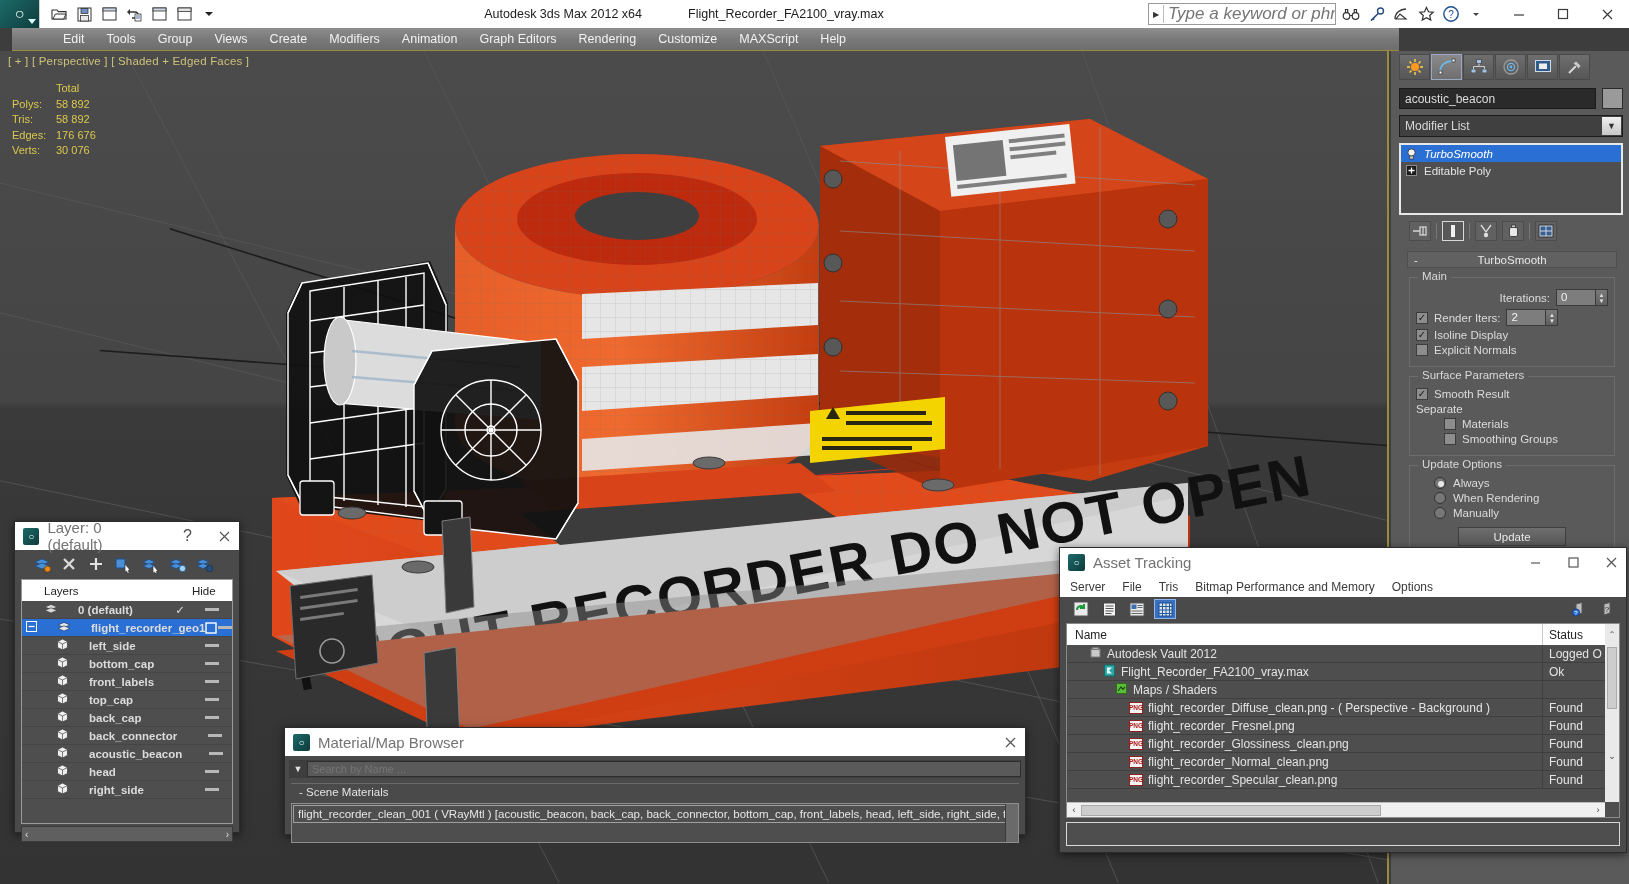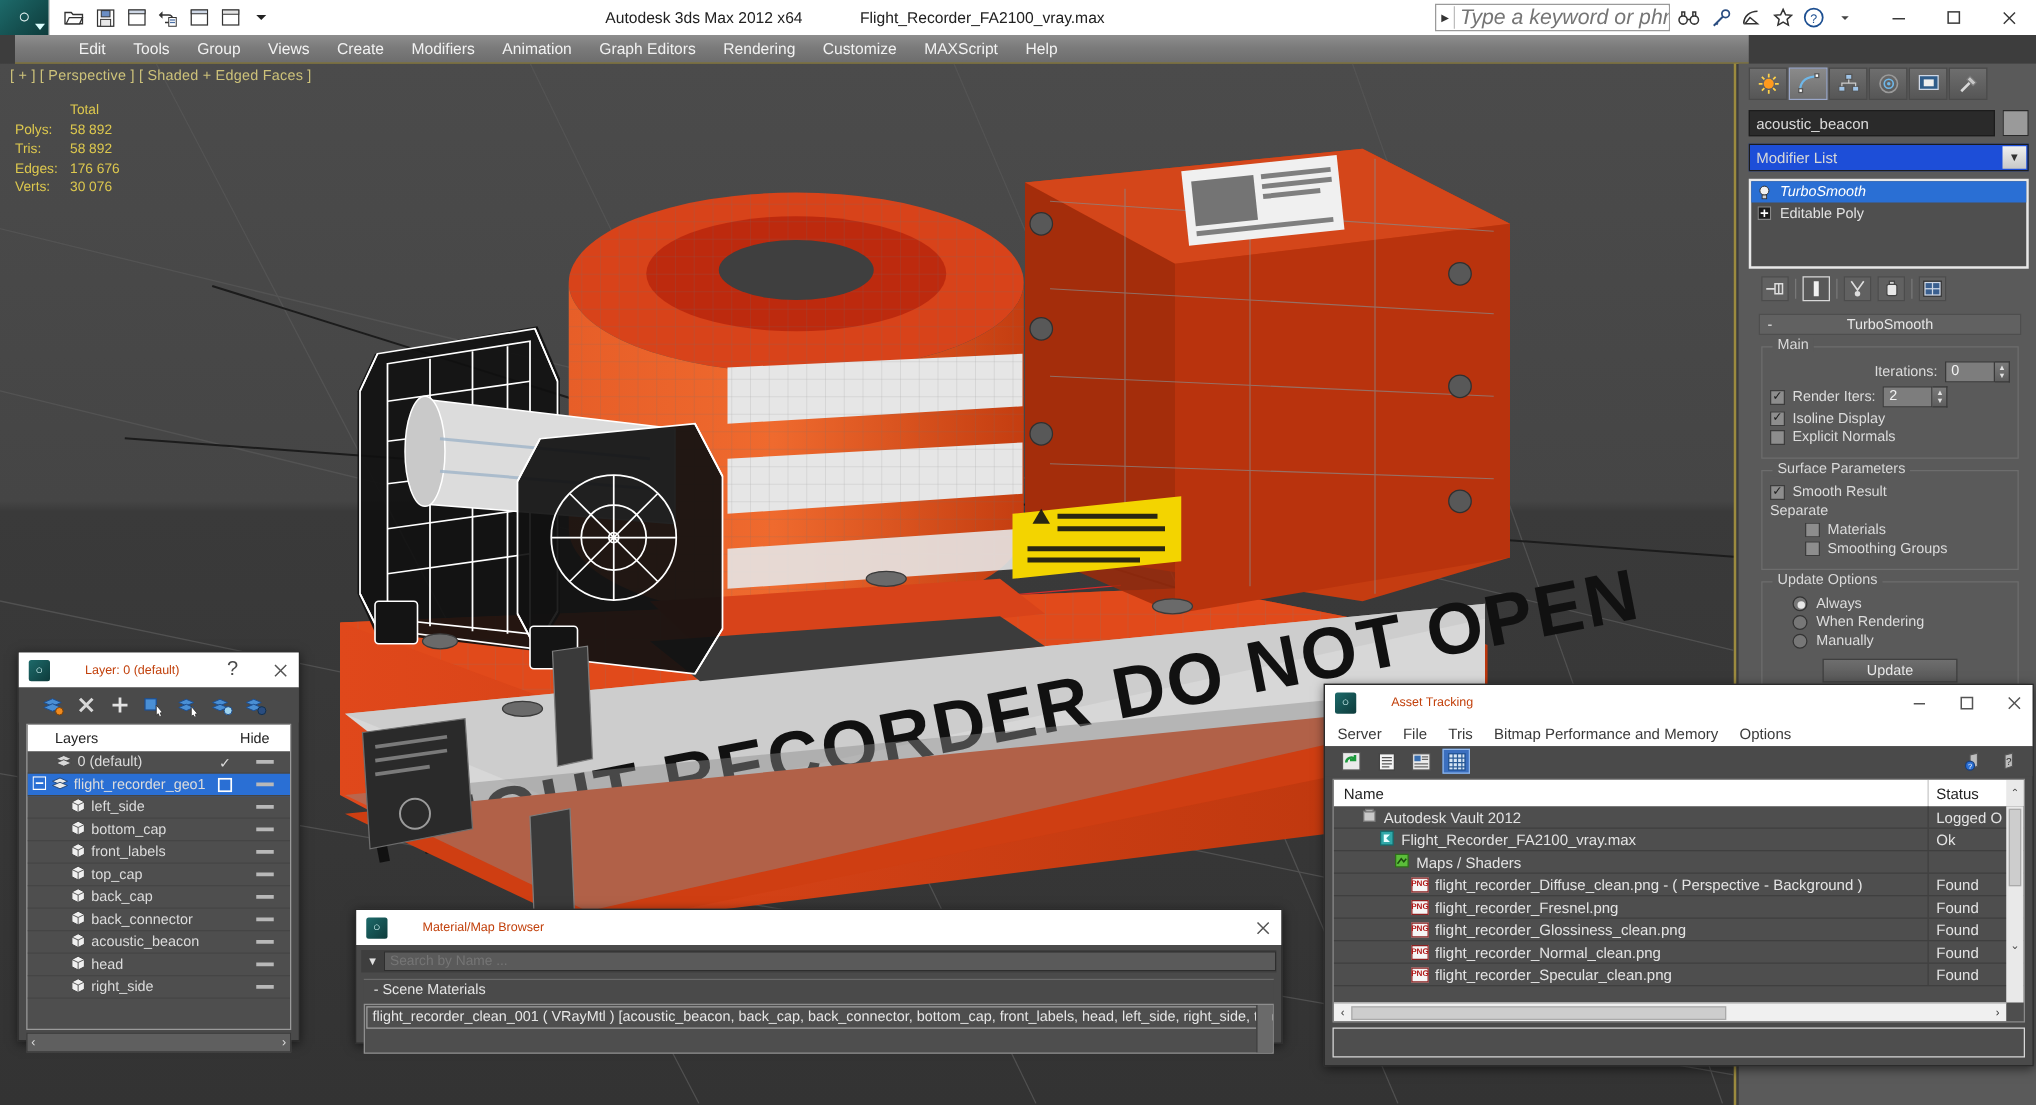--- a/index.html
+++ b/index.html
@@ -64,21 +64,21 @@
     background:#5a5a5a; }
   .cp-tabs { display:flex; gap:1px; padding:3px 4px 2px 8px; background:#5a5a5a; }
   .cp-tab { width:31px; height:26px; background:linear-gradient(180deg,#6e6e6e,#565656);
     border:1px solid #4a4a4a; display:flex; align-items:center; justify-content:center; }
   .cp-tab.active { background:linear-gradient(180deg,#8a8a8a,#6f6f6f); border-color:#9aa7c8; }
   .cp-body { background:#5a5a5a; padding:4px 6px 0 8px; }
   .objname-row { display:flex; gap:6px; align-items:center; margin-top:2px; }
   .objname { flex:1; height:21px; background:#2a2a2a; border:1px solid #1c1c1c;
     color:#dcdcdc; font-size:12px; padding:2px 5px; line-height:16px; }
   .colorswatch { width:21px; height:21px; background:#9a9a9a; border:1px solid #2a2a2a; }
-  .modlist { margin-top:6px; height:22px; background:#1d4ed8; border:1px solid #1c1c1c;
+  .modlist { margin-top:6px; height:22px; background:#404040; border:1px solid #1c1c1c;
     color:#d8d8d8; font-size:12px; display:flex; align-items:center; padding-left:5px; position:relative;}
   .modlist .arrow { position:absolute; right:1px; top:1px; width:19px; height:18px;
     background:linear-gradient(180deg,#f0f0f0,#c8c8c8); display:flex; align-items:center;
     justify-content:center; color:#333; font-size:9px; }
   .stack { margin-top:6px; height:72px; background:#4f4f4f; border:2px solid #e8e8e8; }
   .stack-row { height:17px; display:flex; align-items:center; gap:6px; padding-left:4px;
     font-size:11.5px; color:#e2e2e2; }
   .stack-row.sel { background:#2a6fd4; color:#fff; font-style:italic; }
   .stack-row .bulb { width:13px; height:13px; display:flex; align-items:center; justify-content:center;}
   .stack-tools { display:flex; align-items:center; gap:5px; margin-top:6px; padding-left:10px; }
@@ -112,41 +112,41 @@
     border:1px solid #3f3f3f; color:#e8e8e8; font-size:11.5px; display:flex; align-items:center;
     justify-content:center; }
 
   
   .dlg { position:absolute; background:#4a4a4a; border:1px solid #2b2b2b;
     box-shadow:0 2px 8px rgba(0,0,0,.55); }
   .dlg-title { height:28px; background:#ffffff; display:flex; align-items:center; padding-left:8px;
     gap:8px; }
   .dlg-title .dicon { width:17px;height:17px;background:linear-gradient(135deg,#1d6a6a,#0e3b3b);
     border-radius:2px; color:#dff; font-size:10px; display:flex; align-items:center; justify-content:center;}
-  .dlg-title .dtext { font-size:10px; color:#c2410c;margin-left:20px; }
+  .dlg-title .dtext { font-size:15px; color:#737373; }
   .dlg-title .spacer { flex:1; }
   .dlg-title .tbtn { width:30px; height:28px; display:flex; align-items:center; justify-content:center;
     color:#4a4a4a; }
 
   
   #layer-dlg { left:14px; top:521px; width:226px; height:312px; }
   .layer-toolbar { height:28px; background:#4a4a4a; display:flex; align-items:center;
     gap:5px; padding-left:16px; }
   .lt-icon { width:22px; height:22px; display:flex; align-items:center; justify-content:center; }
   .layer-list { margin:1px 6px 0 6px; background:#4e4e4e; border:1px solid #9a9a9a; height:245px;
     overflow:hidden; }
   .ll-head { display:flex; height:21px; background:#fff; align-items:center;
     font-size:11.5px; color:#222; }
   .ll-head .c1 { flex:1; padding-left:22px; }
   .ll-head .c2 { width:24px; }
   .ll-head .c3 { width:40px; }
   .ll-row { display:flex; height:18px; align-items:center; font-size:11.5px; color:#dcdcdc;
     border-bottom:1px solid #454545; }
   .ll-row.sel { background:#2a6fd4; }
-  .ll-row .nm { flex:1; display:flex; align-items:center; gap:4px; }
+  .ll-row .nm { flex:1; display:flex; align-items:center; gap:20px;font-weight:bold; }
   .ll-row .c2 { width:24px; display:flex; justify-content:center; }
   .ll-row .c3 { width:40px; display:flex; justify-content:center; }
   .dash { width:14px; height:3px; background:#b8b8b8; }
   .lscroll { margin:2px 6px 0 6px; height:16px; background:#5f5f5f; border:1px solid #3a3a3a;
     display:flex; align-items:center; justify-content:space-between; padding:0 3px; color:#ddd;
     font-size:10px;}
 
   
   #mat-dlg { left:284px; top:727px; width:742px; height:108px; }
   .mm-search { margin:4px 4px 0 4px; height:18px; background:#3e3e3e; display:flex; align-items:center; }

